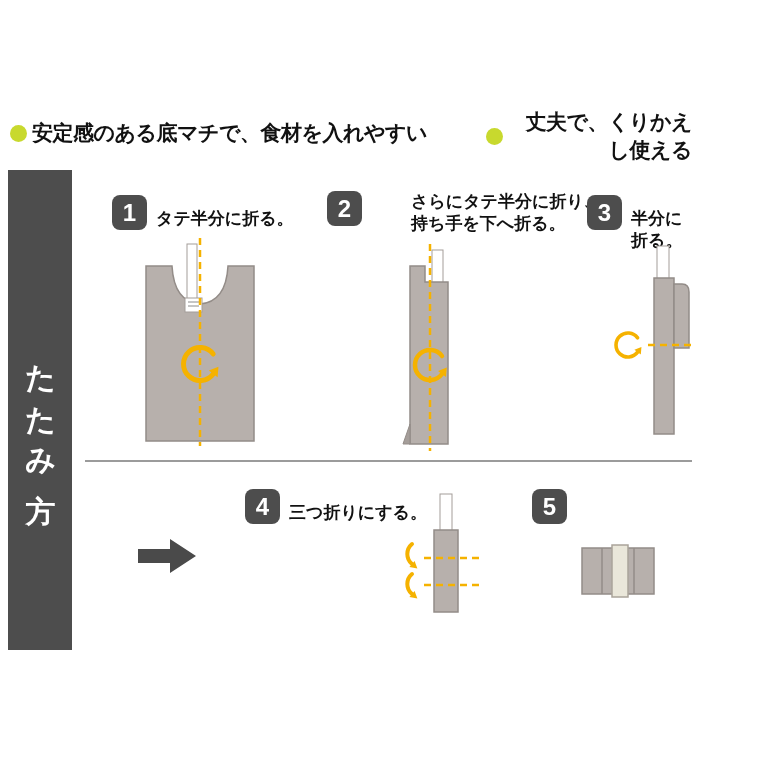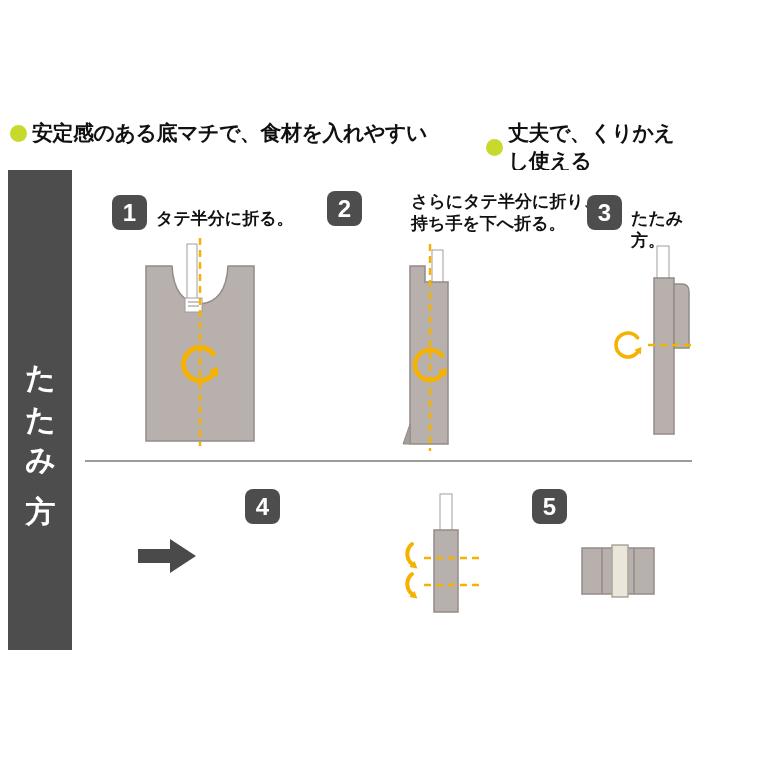--- a/index.html
+++ b/index.html
@@ -34,21 +34,21 @@
     <symbol id="foldarrow" viewBox="0 -16 22 34">
       <path d="M 8 -10 A 13 13 0 0 0 8 10" fill="none" stroke="#f5b200" stroke-width="4" stroke-linecap="round"></path>
       <polygon points="13.4,14.5 5.4,13.1 10.6,6.9" fill="#f5b200"></polygon>
     </symbol>
   </svg>
 
   <div class="feature" style="left:10px;top:119px;">
     <span class="dot"></span>
     <span>安定感のある底マチで、食材を入れやすい</span>
   </div>
-  <div class="feature" style="left:486px;top:119px;">
+  <div class="feature" style="left:486px;top:108px;text-align:right;">
     <span class="dot"></span>
     <span>丈夫で、くりかえし使える</span>
   </div>
 
   <div class="panel">
     <div class="sidebar">
       <div class="sidebar-title">たたみ方</div>
     </div>
   </div>
 
@@ -58,24 +58,25 @@
     <div class="step-badge">1</div>
     <div class="step-label">タテ半分に折る。</div>
   </div>
   <div class="step-header" style="left:327px;top:191px;">
     <div class="step-badge">2</div>
     <div class="step-label two-line">さらにタテ半分に折り、
 持ち手を下へ折る。</div>
   </div>
   <div class="step-header" style="left:587px;top:195px;">
     <div class="step-badge">3</div>
-    <div class="step-label">たたみ方。</div>
+    <div class="step-label">半分に折る。</div>
   </div>
   <div class="step-header" style="left:245px;top:489px;">
     <div class="step-badge">4</div>
+    <div class="step-label">三つ折りにする。</div>
   </div>
   <div class="step-header" style="left:532px;top:489px;">
     <div class="step-badge">5</div>
   </div>
 
   <svg class="illus" style="left:138px;top:236px;" width="124" height="212" viewBox="0 0 124 212">
     <path d="M8,30 L34,30 Q36,66 62,68 Q88,66 90,30 L116,30 L116,205 L8,205 Z" fill="#b7b0ac" stroke="#938c88" stroke-width="1.5"></path>
     <rect x="49" y="8" width="10" height="58" fill="#ffffff" stroke="#a49d99"></rect>
     <rect x="47" y="62" width="17" height="14" fill="#ffffff" stroke="#a49d99"></rect>
     <line x1="50" y1="66" x2="61" y2="66" stroke="#8c8c8c" stroke-width="1"></line>

